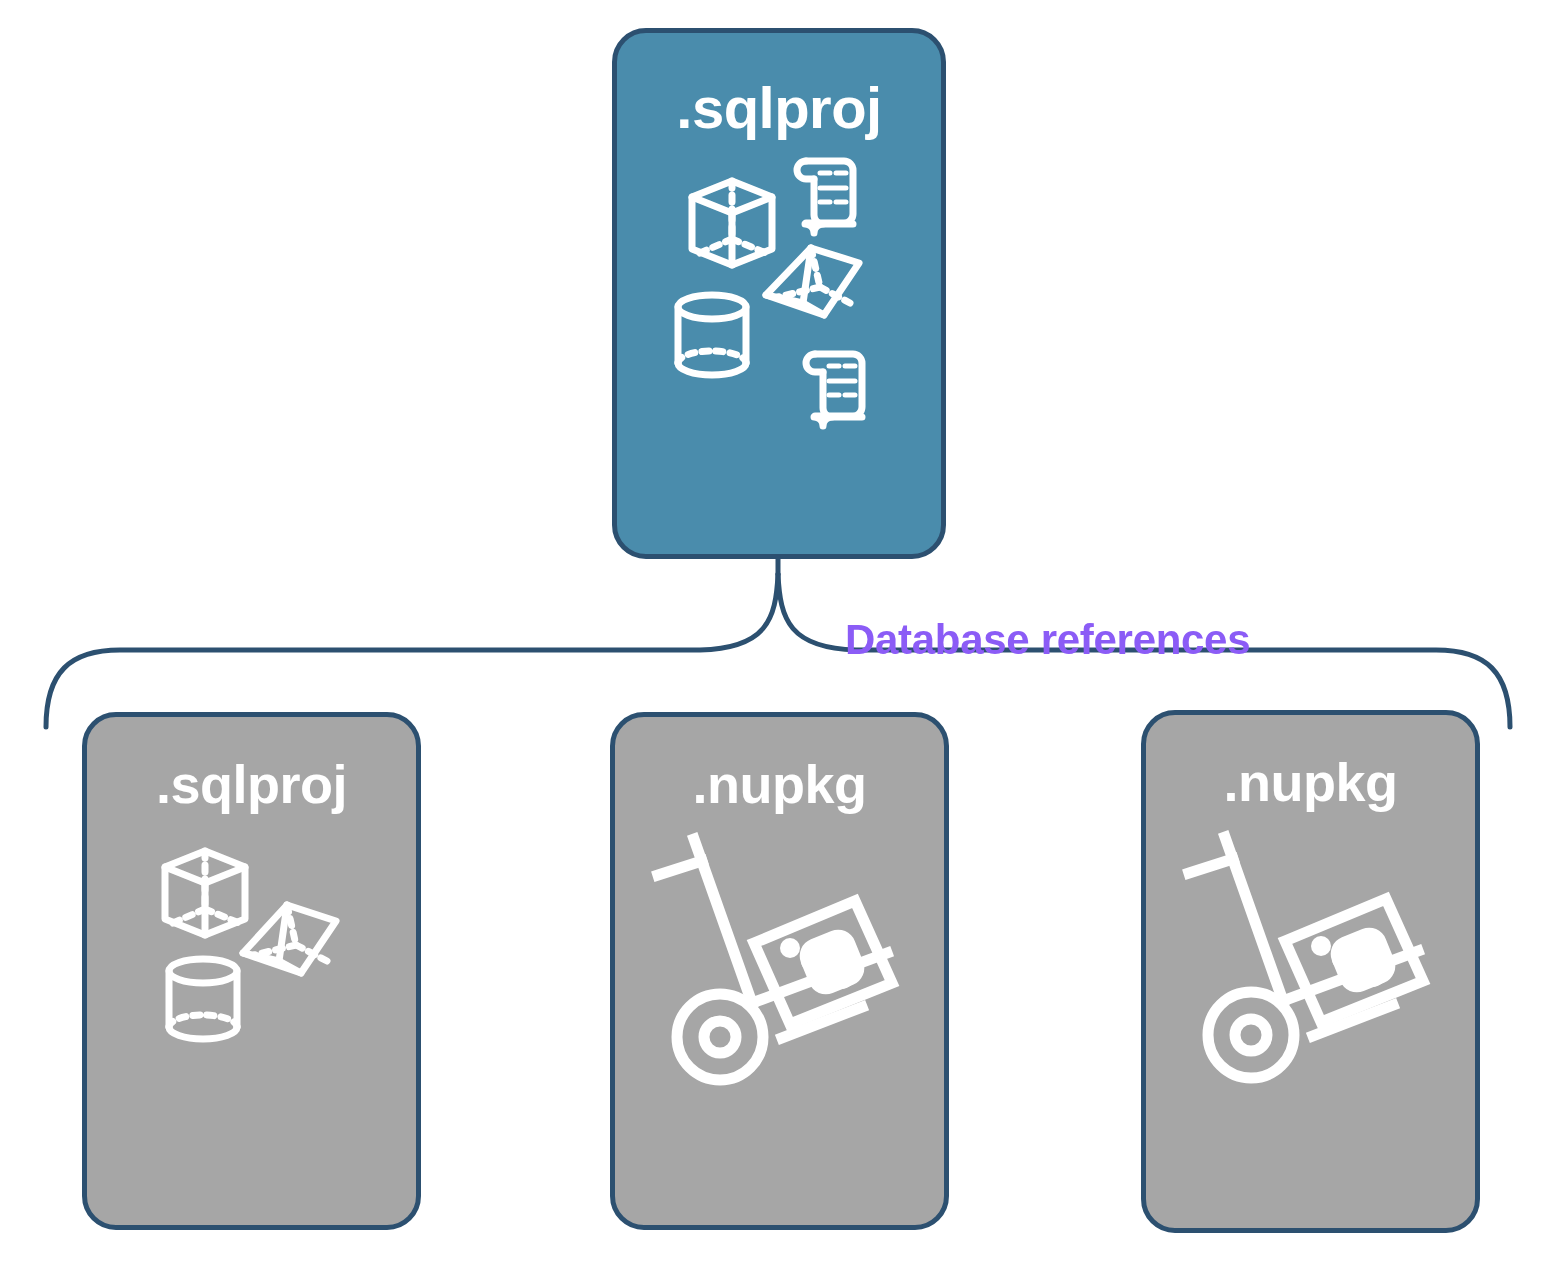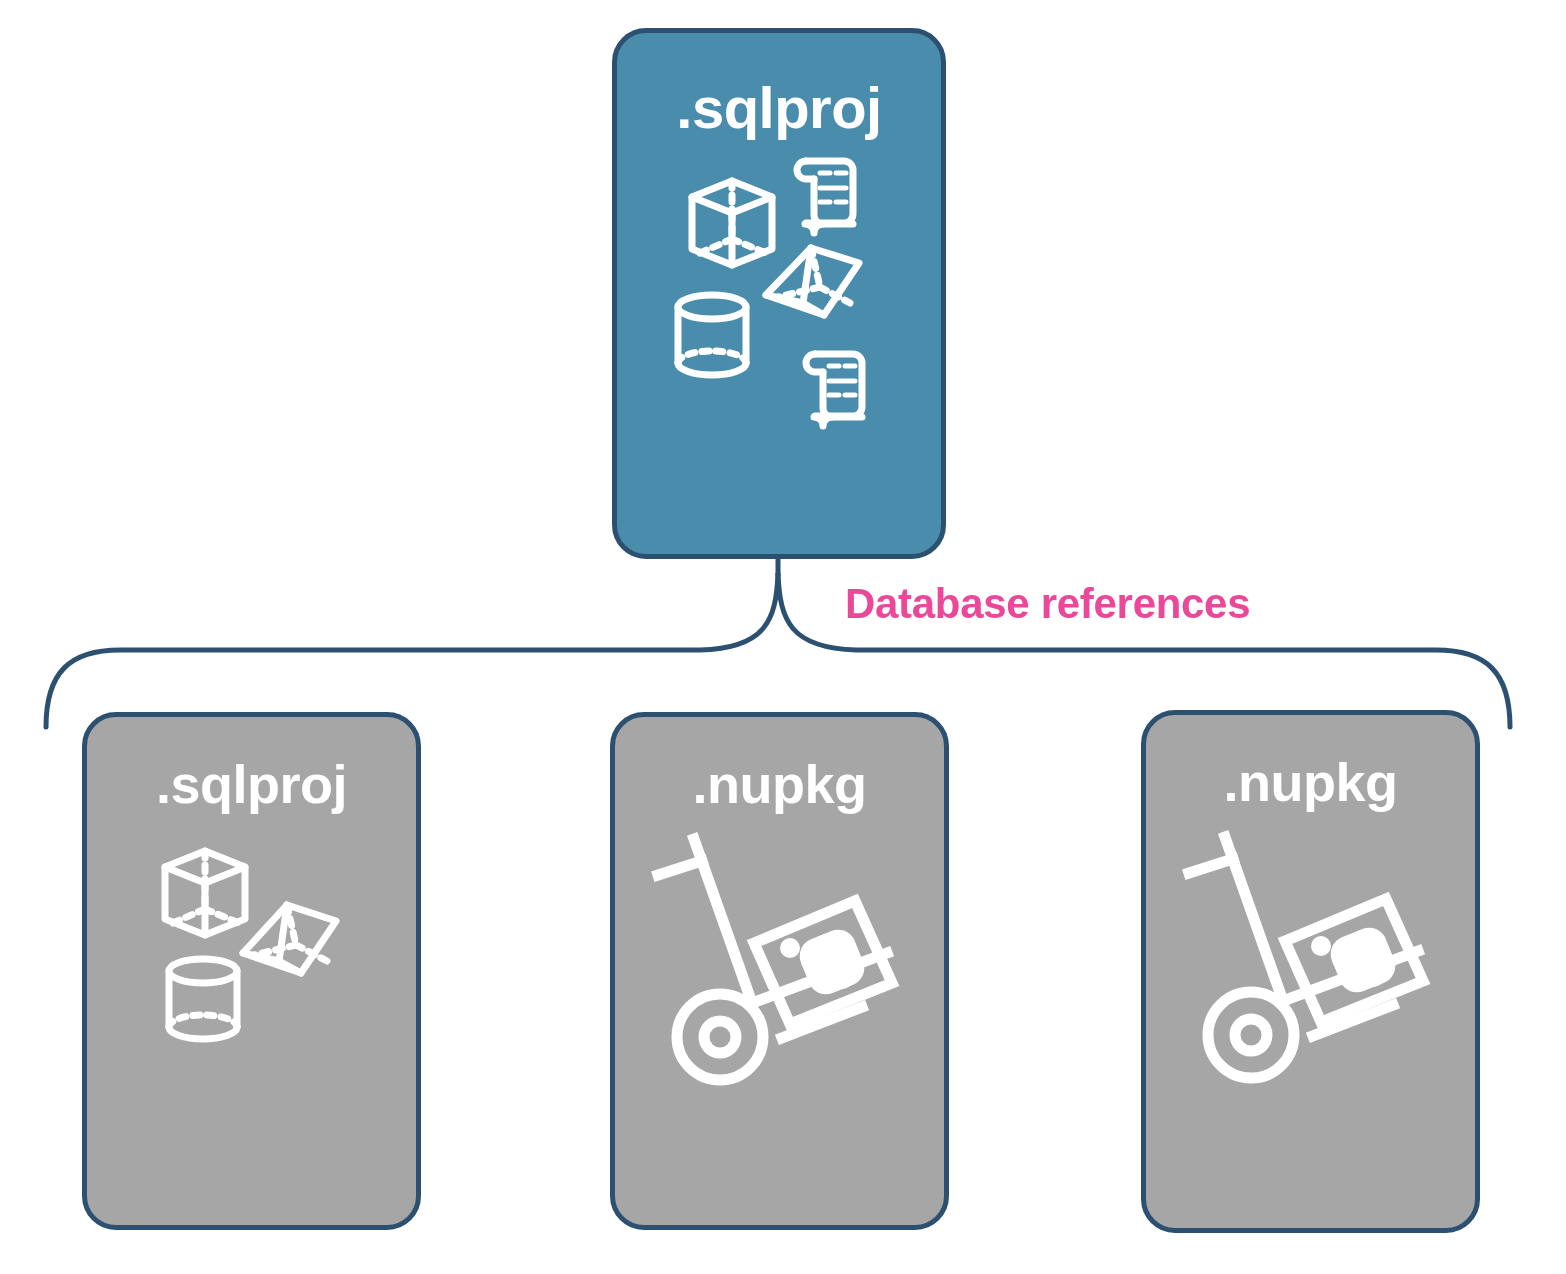--- a/index.html
+++ b/index.html
@@ -102,24 +102,24 @@
     left: 0; top: 0;
     width: 1566px;
     height: 1274px;
     pointer-events: none;
   }
 
   
   #brace-label {
     position: absolute;
     left: 845px;
-    top: 580px;
+    top: 616px;
     font-size: 42px;
     font-weight: bold;
-    color: #ec4899;
+    color: #8b5cf6;
     letter-spacing: -0.3px;
     white-space: nowrap;
     user-select: none;
   }
 </style>
 </head>
 <body>
 
 <div id="stage">
 

